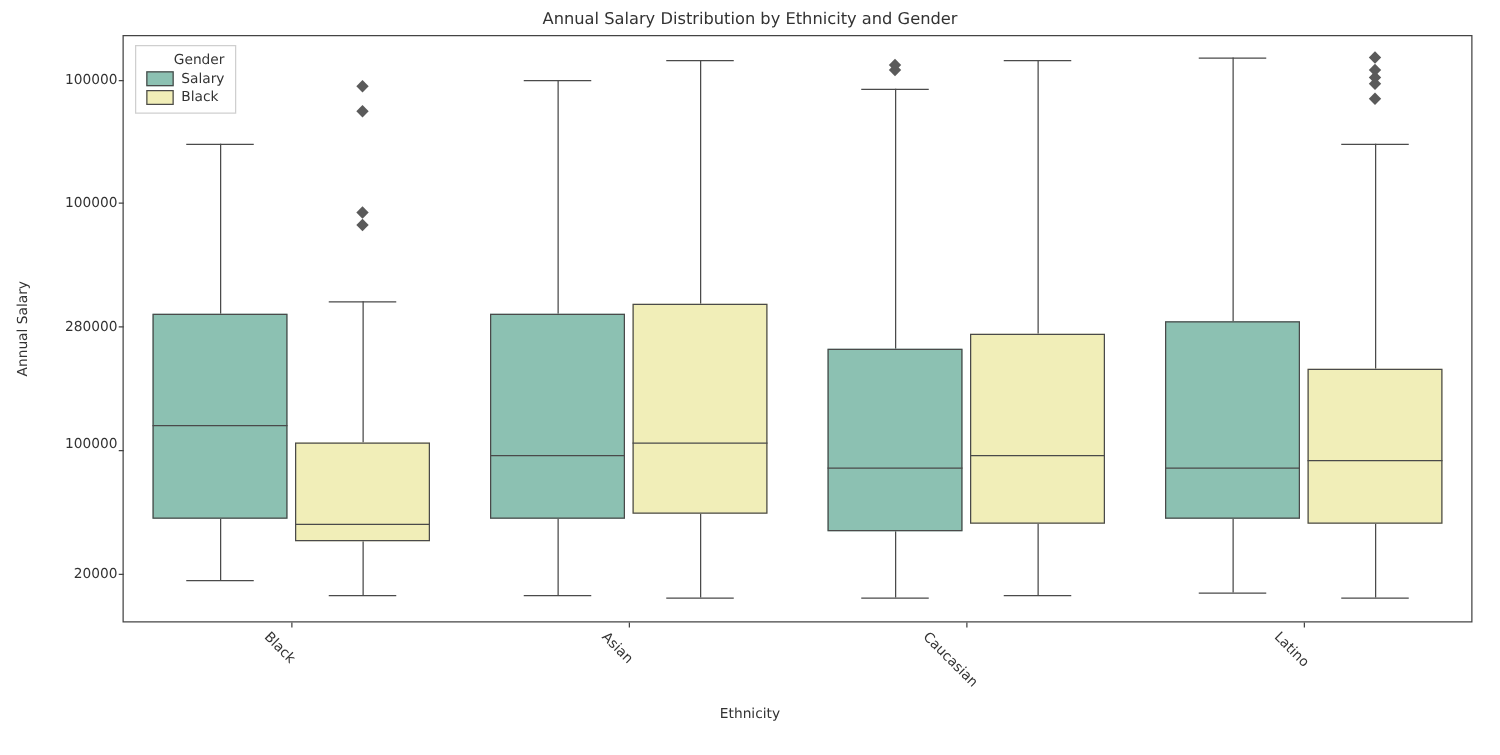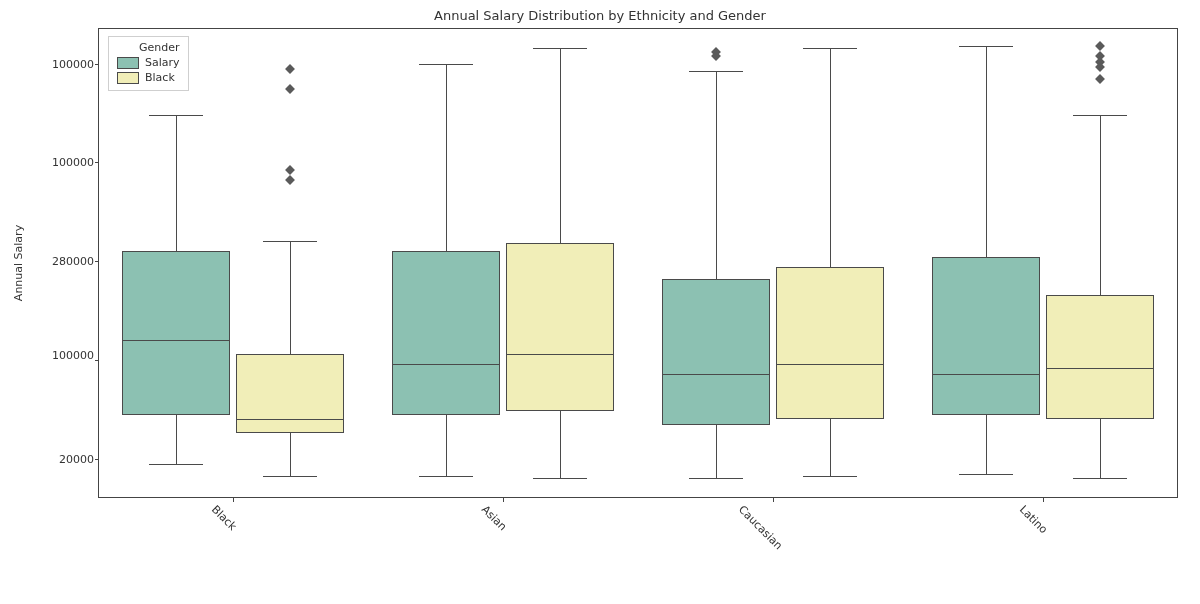--- a/index.html
+++ b/index.html
@@ -153,20 +153,21 @@
 </style>
 </head>
 <body>
 
 <div class="figure">
   <div class="title">Annual Salary Distribution by Ethnicity and Gender</div>
 
   <div class="plot-area"></div>
 
   <div class="y-axis-label">Annual Salary</div>
+  <div class="x-axis-label">Ethnicity</div>
 
   <div class="legend">
     <div class="legend-title">Gender</div>
     <div class="legend-item">
       <div class="legend-swatch female"></div>
       <span>Salary</span>
     </div>
     <div class="legend-item">
       <div class="legend-swatch male"></div>
       <span>Black</span>

